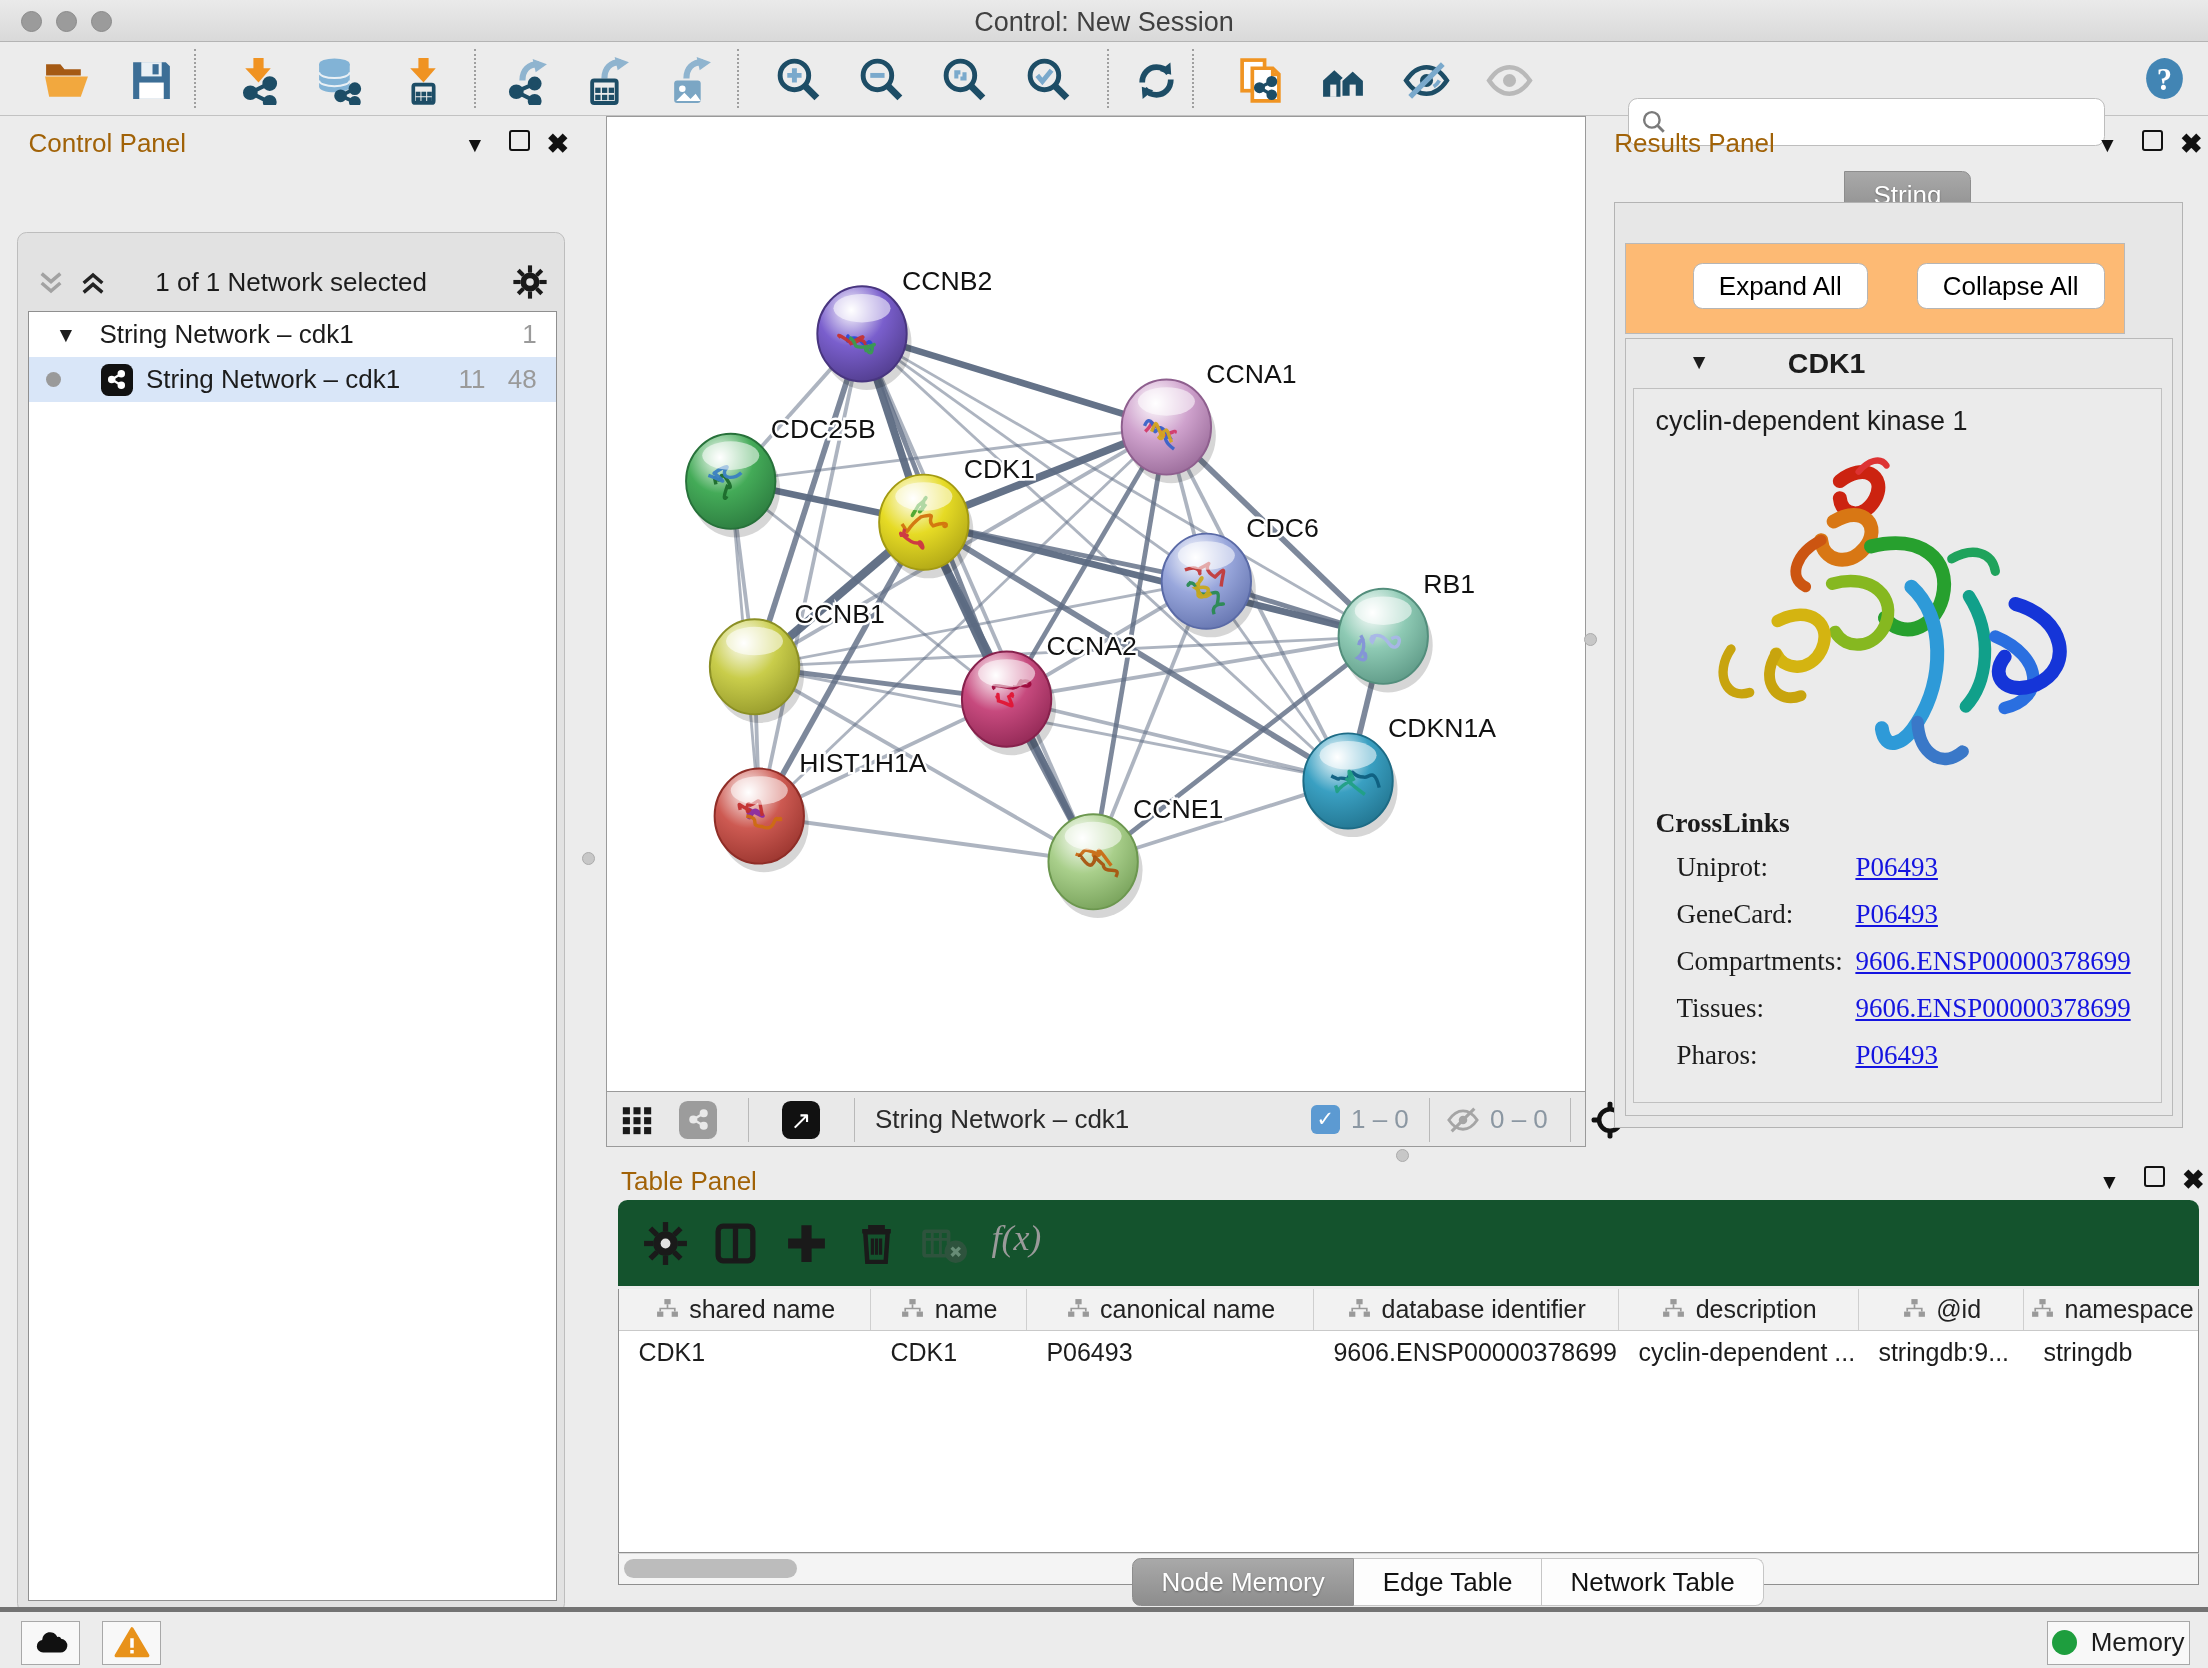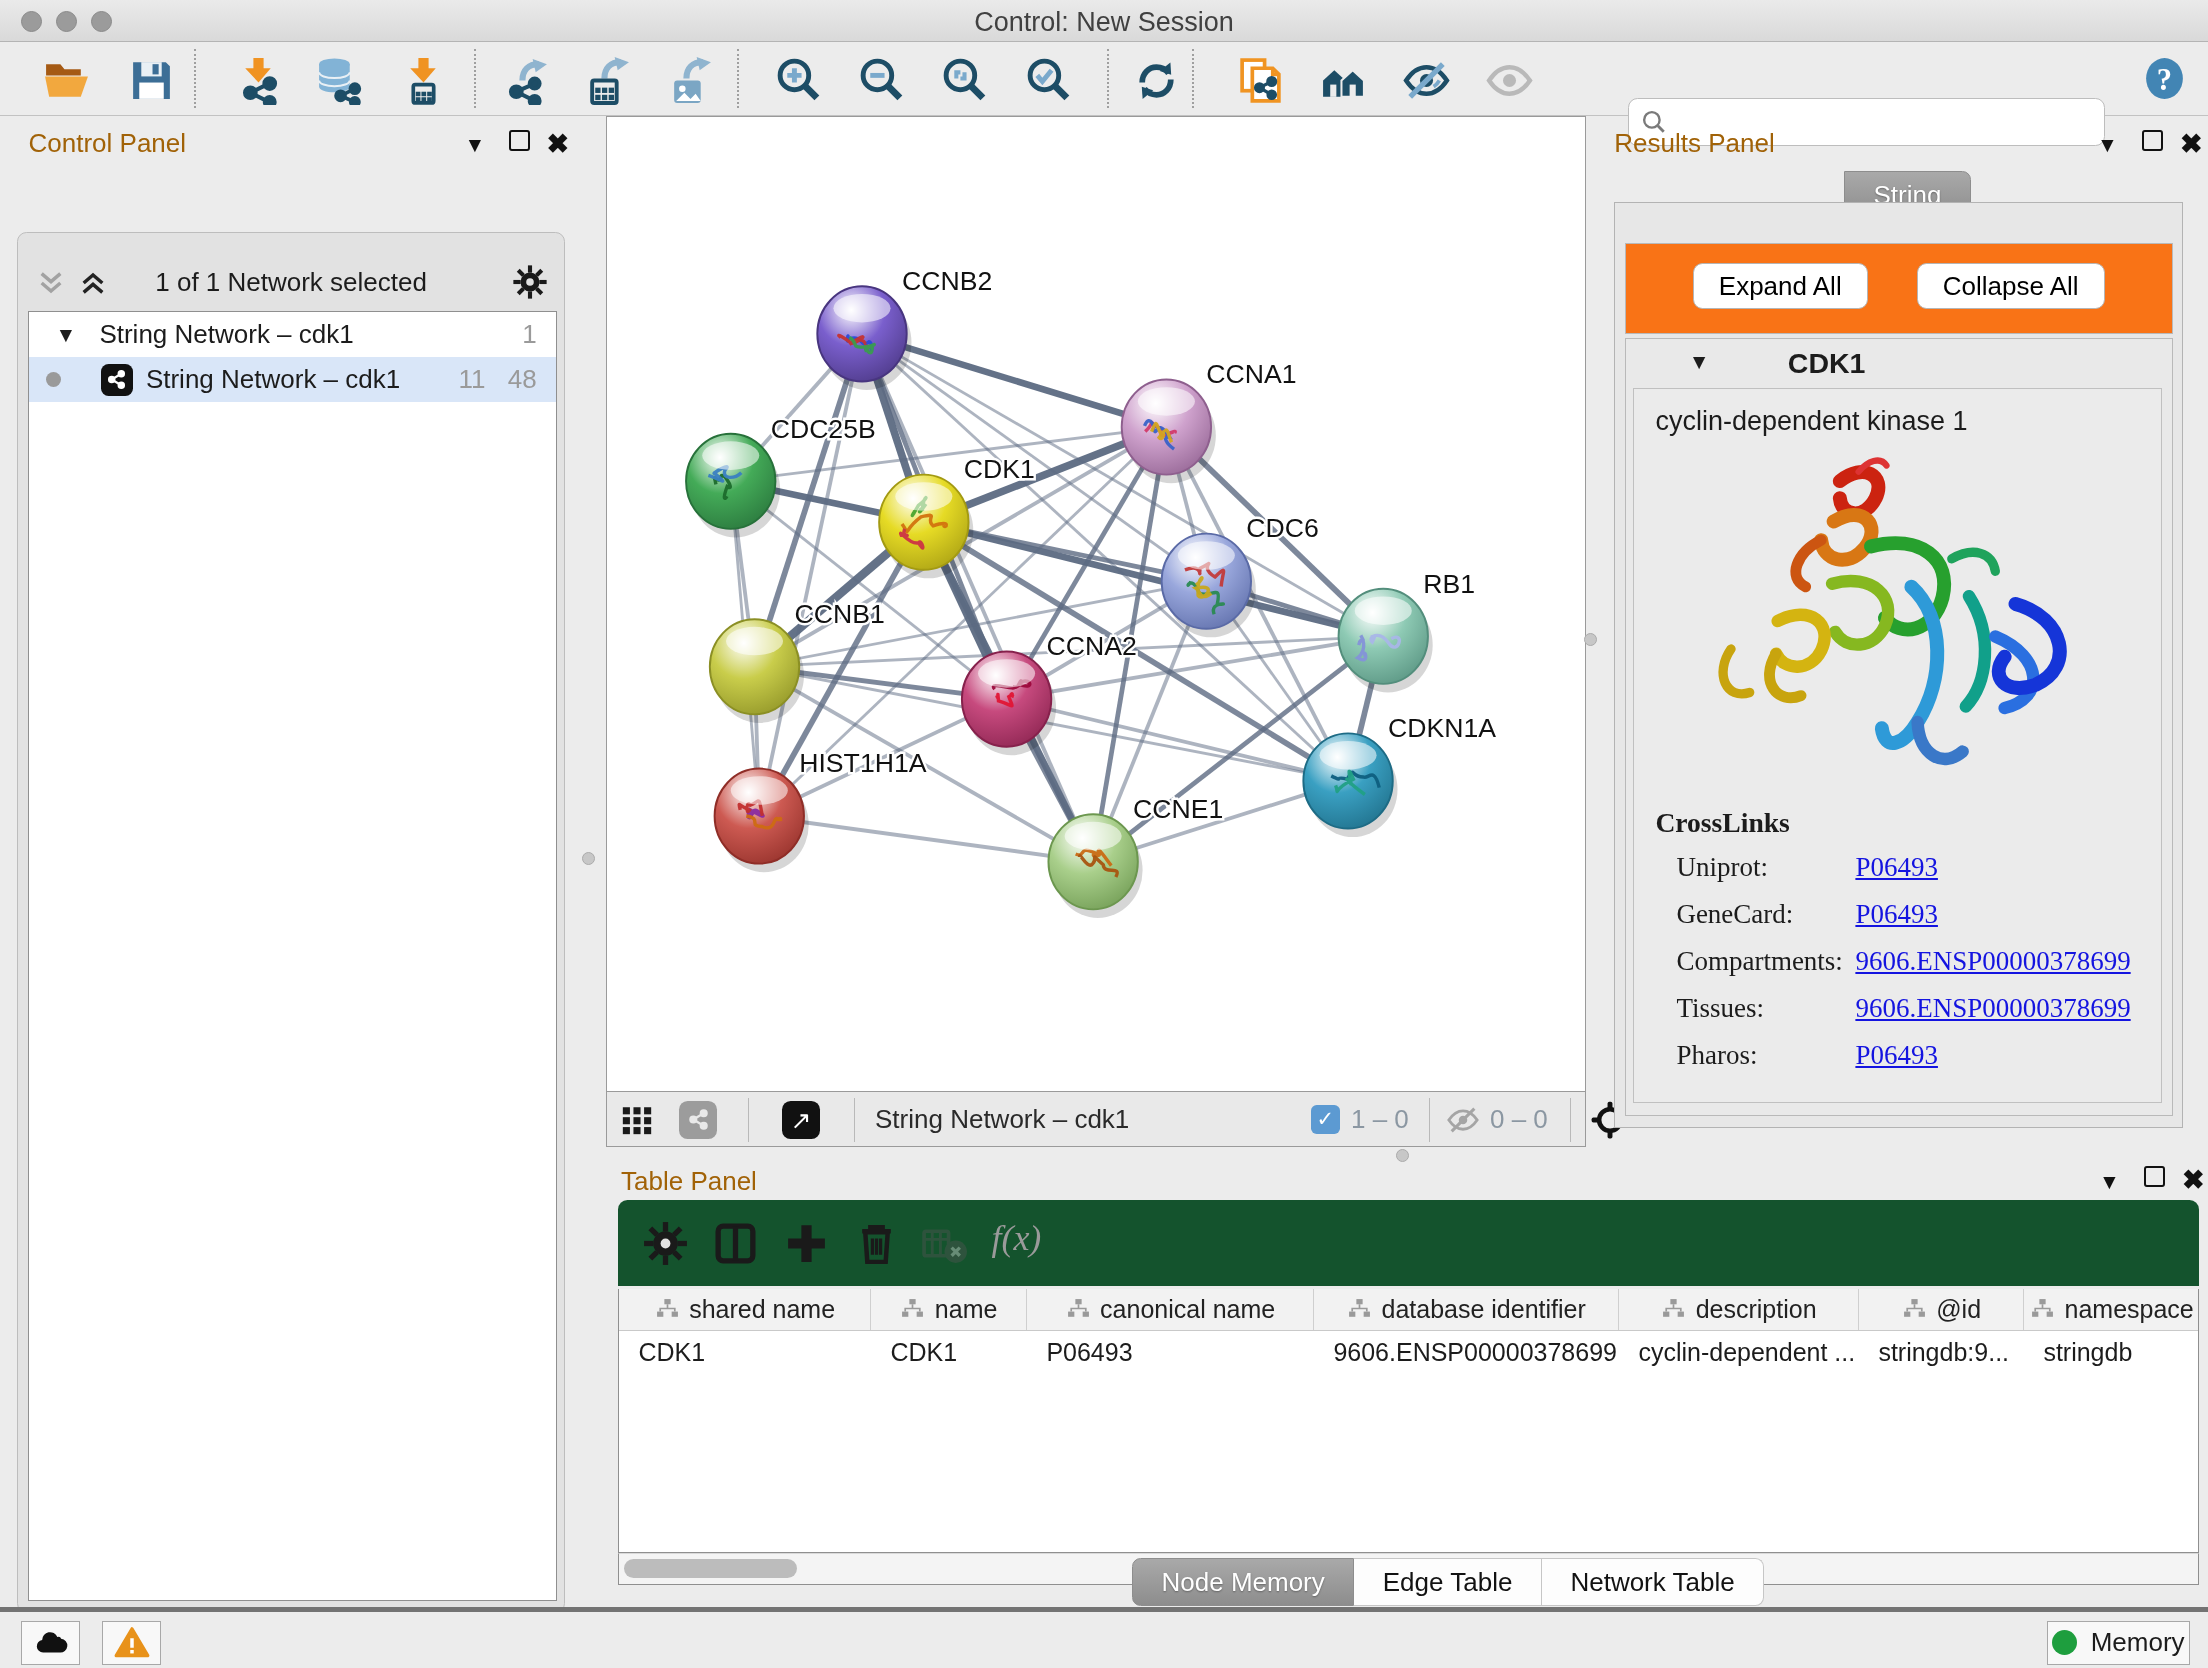--- a/index.html
+++ b/index.html
@@ -58,22 +58,22 @@
   .nf-sep { position:absolute; top:5.7px; height:44px; border-left:1px solid #b9b9b9; }
   .nf-text { position:absolute; font-size:26px; color:#2a2a2a; top:12.4px; }
   .nf-gray { color:#8b97a2; }
   .splitdot { position:absolute; width:13.3px; height:13.3px; border-radius:50%; background:#c7c7c7;
     border:1px solid #ababab; cursor:pointer; }
 
   
   .results-panel { position:absolute; left:1601px; top:120px; width:601px; height:1467px; }
   .rp-body { position:absolute; left:13.3px; top:82px; width:569px; height:926px;
     background:#e7e7e7; border:1px solid #b3b3b3; }
-  .rp-inner-top { position:absolute; left:9.5px; top:40px; width:548px; height:91px;
-    background:#f97316; border:1.9px solid #b9b9b9; }
+  .rp-inner-top { position:absolute; left:9.5px; top:40px; width:500px; height:91px;
+    background:#fdba74; border:1.9px solid #b9b9b9; }
   .btn { background:#fff; border:1px solid #b5b5b5; border-radius:9.5px; font-size:26px;
     height:46px; padding:0 25px; cursor:pointer; font-family:"Liberation Sans",sans-serif; }
   .rp-entry { position:absolute; left:9.5px; top:135px; width:548px; height:778px;
     background:#e9e9e9; border:1.9px solid #b9b9b9; }
   .rp-entry-head { position:absolute; left:0; top:0; width:100%; height:46px; }
   .rp-entry-name { position:absolute; left:162px; top:7.6px; font-size:28.5px; font-weight:bold; }
   .rp-sunken { position:absolute; left:7.6px; top:49px; width:529px; height:715px;
     background:#ebebeb; border:1px solid #c0c0c0; }
   .rp-desc { position:absolute; left:21px; top:17px; font-size:27px; }
   .crosslinks { position:absolute; left:21px; top:418px; width:495px;

